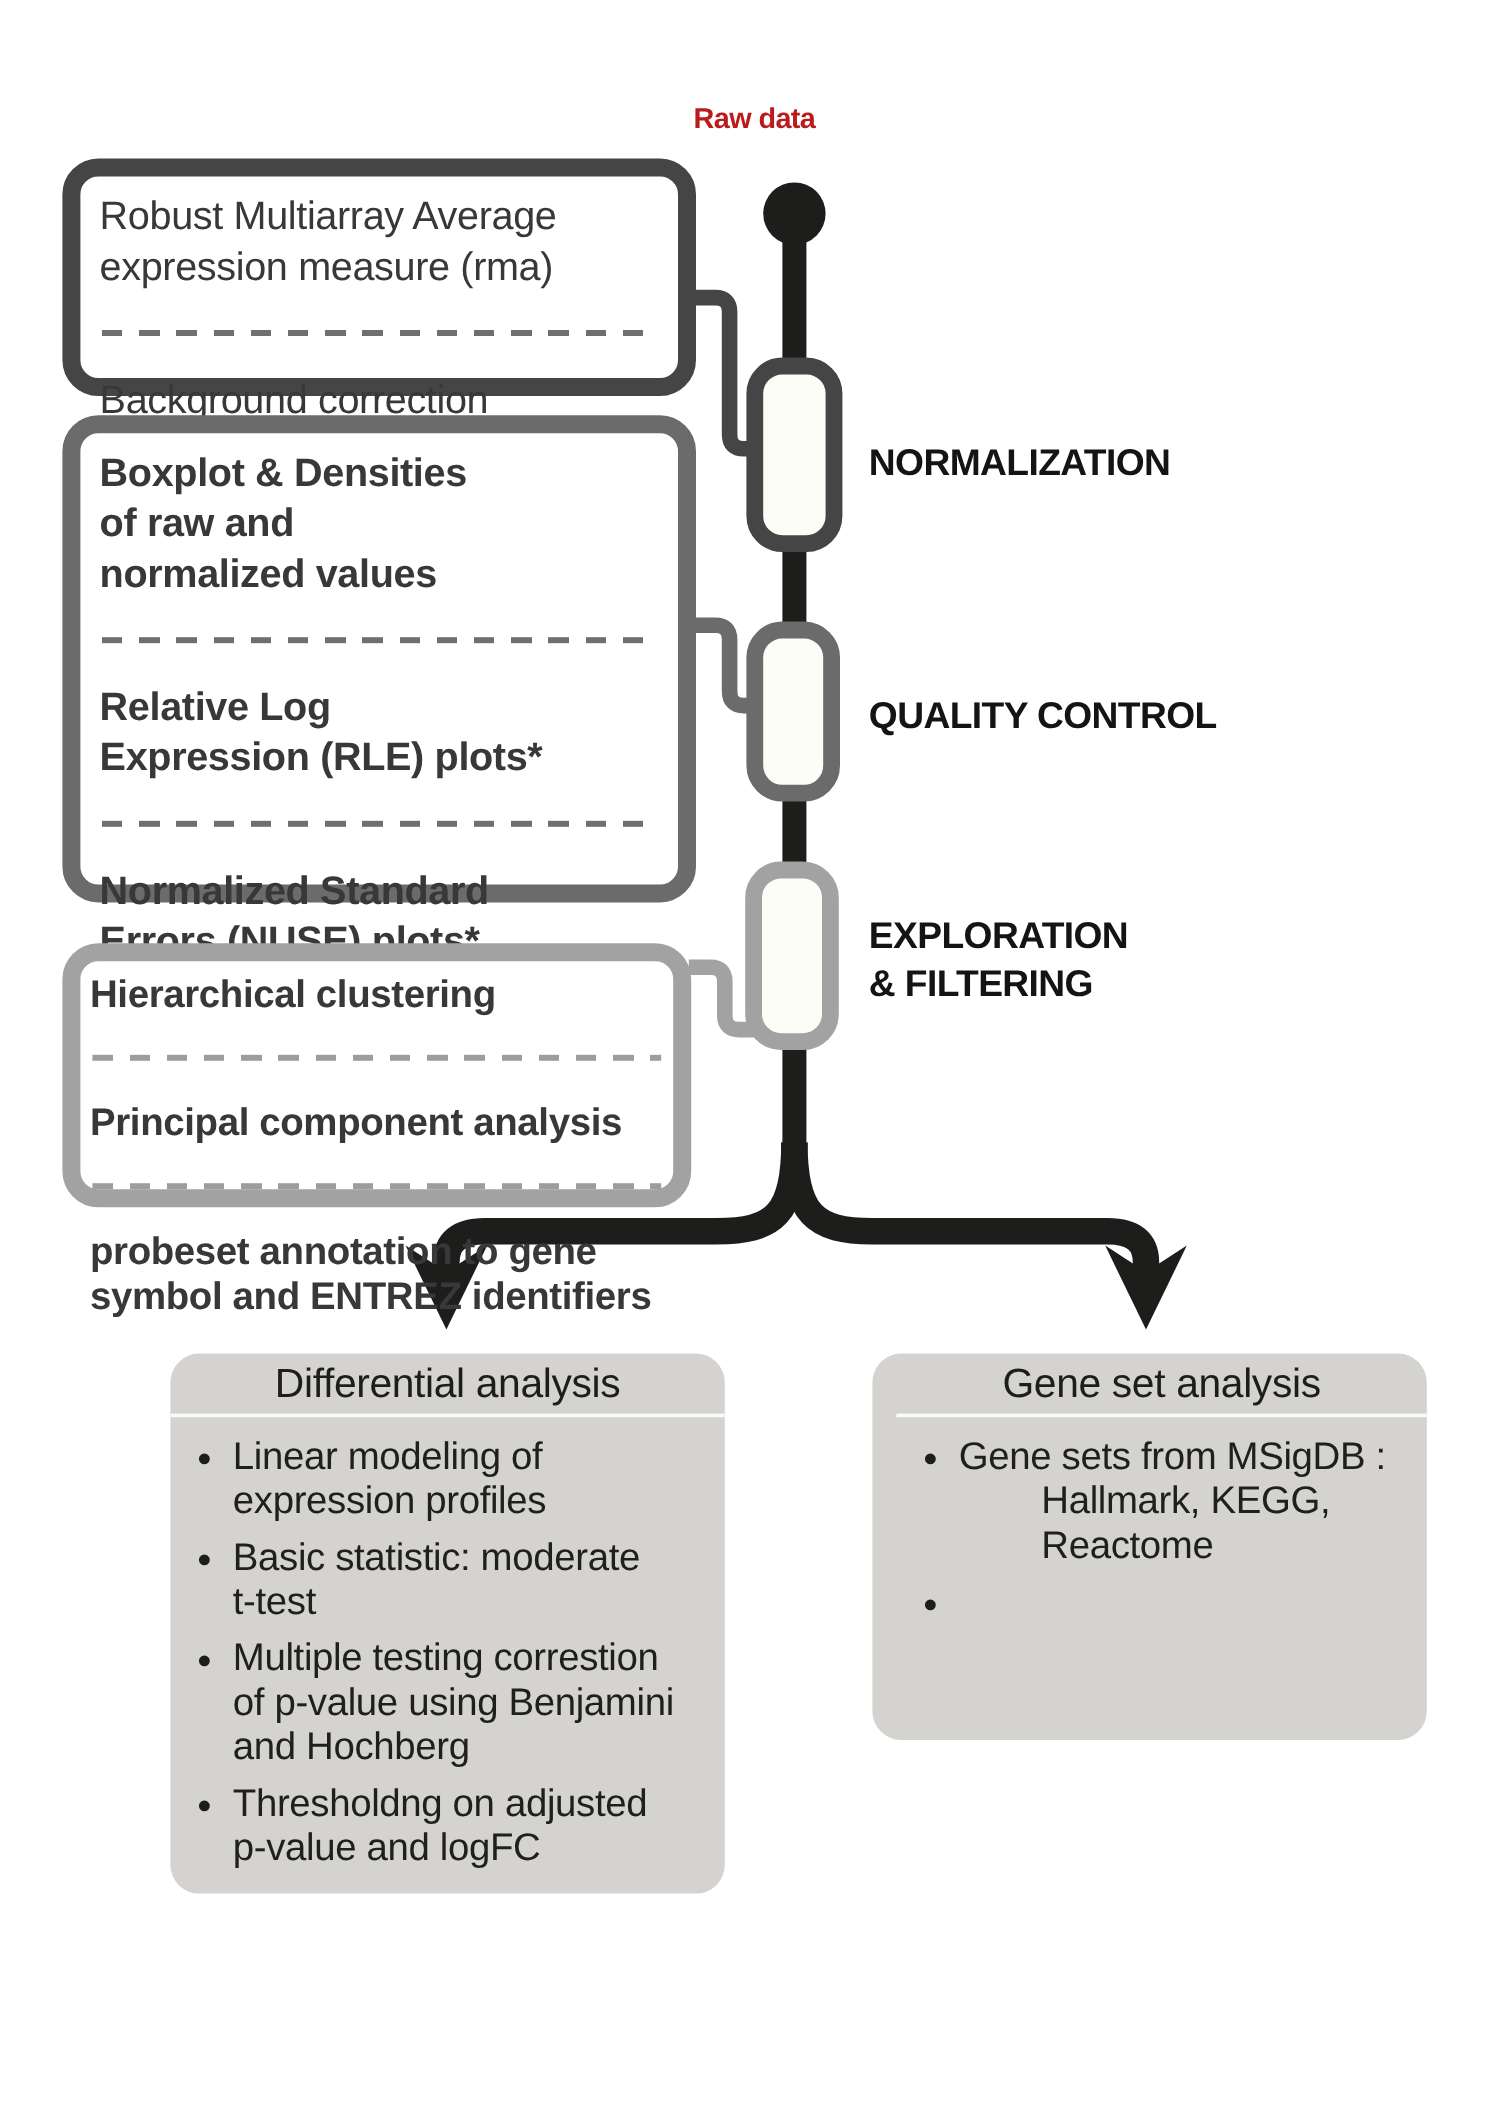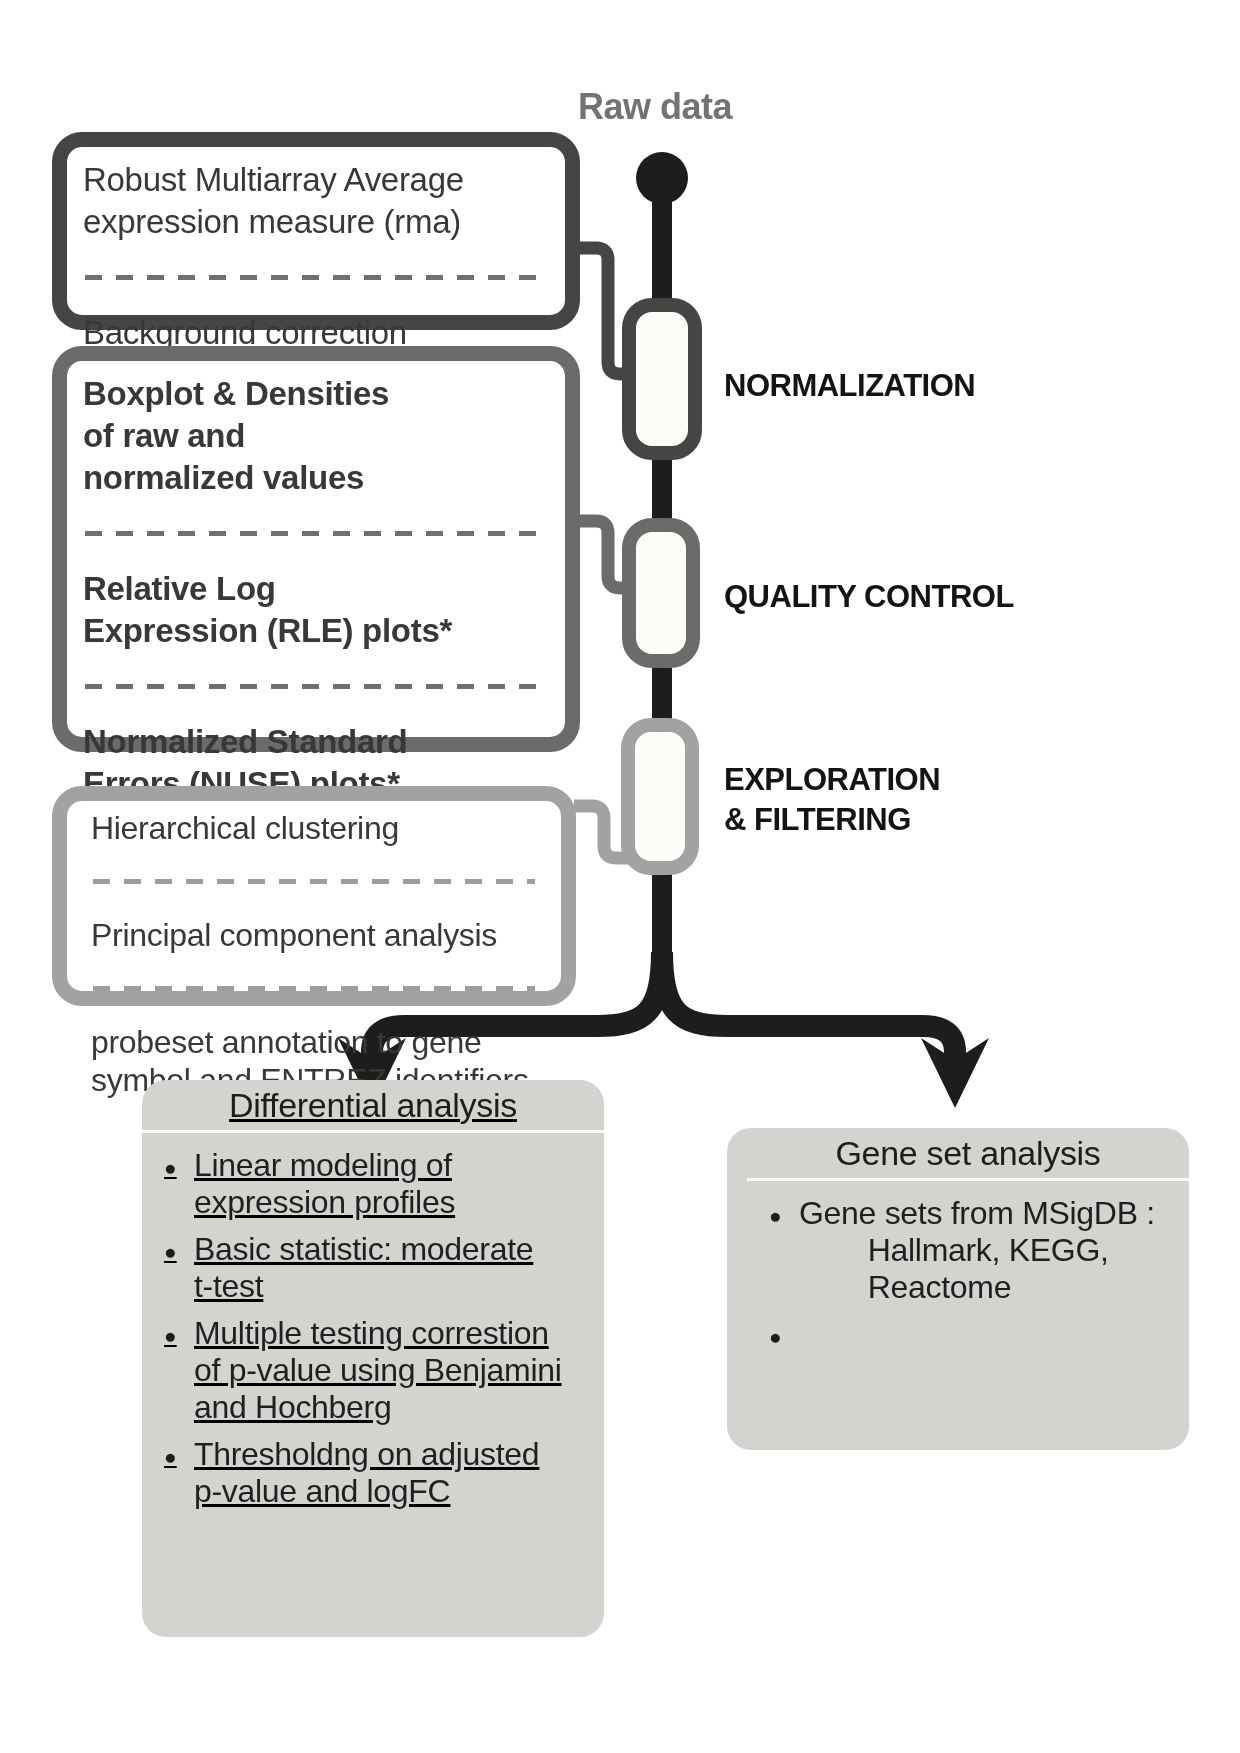--- a/index.html
+++ b/index.html
@@ -21,47 +21,47 @@
     color:#383838;font-size:33px;line-height:42px;white-space:pre;letter-spacing:-0.3px;
   }
   .dash{height:5px;flex:none;margin:4px 2px;}
   .dash-dark{background:repeating-linear-gradient(90deg,#6f6f6f 0 17px,transparent 17px 31px);}
   .dash-light{background:repeating-linear-gradient(90deg,#9d9d9d 0 17px,transparent 17px 31px);}
 
   #box-normalization{top:132px;height:198px;border:15px solid #454545;}
   #box-qc{top:346px;height:406px;border:15px solid #6b6b6b;font-weight:bold;}
   #box-exploration{top:786px;height:220px;border:15px solid #a2a2a2;width:524px;}
   #box-exploration .step{font-size:32px;line-height:38px;}
-  #box-exploration{padding:8px 24px;}
+  #box-exploration{padding:8px 8px;font-weight:bold;}
 
   
   .pill{position:absolute;background:#fdfdf8;border-radius:30px;box-sizing:border-box;}
   #pill-normalization{left:622px;top:298px;width:80px;height:162px;border:14px solid #454545;}
   #pill-qc{left:622px;top:518px;width:78px;height:150px;border:14px solid #6b6b6b;}
   #pill-exploration{left:621px;top:718px;width:78px;height:157px;border:14px solid #a2a2a2;}
 
   
   .top-label{
-    position:absolute;left:578px;top:86px;color:#737373;
-    font-size:36px;font-weight:bold;letter-spacing:-0.5px;white-space:pre;
+    position:absolute;left:578px;top:86px;color:#b91c1c;
+    font-size:24px;font-weight:bold;letter-spacing:-0.5px;white-space:pre;
   }
   .stage-label{
     position:absolute;left:724px;color:#141414;font-weight:bold;
     font-size:31px;line-height:40px;letter-spacing:-0.5px;white-space:pre;
   }
   #label-normalization{top:366px;}
   #label-qc{top:577px;}
   #label-exploration{top:760px;}
 
   
   .card{
     position:absolute;width:462px;background:#d4d3d0;border-radius:24px;
     box-sizing:border-box;overflow:hidden;
   }
-  #card-diff{left:142px;top:1080px;height:557px;text-decoration:underline;}
+  #card-diff{left:142px;top:1128px;height:450px;}
   #card-gsa{left:727px;top:1128px;height:322px;padding-left:20px;}
   .card-title{
     height:50px;display:flex;align-items:center;justify-content:center;
     color:#1d1d1b;font-size:34px;letter-spacing:-0.3px;
   }
   .card-sep{height:3px;background:#fbfbf9;width:100%;}
   .card-body{padding:14px 6px 0 22px;display:flex;flex-direction:column;gap:10px;}
   .bullet{display:flex;align-items:flex-start;}
   .bullet .dot{flex:none;width:30px;color:#1d1d1b;font-size:21px;line-height:37px;padding-top:2px;}
   .bullet .btext{

